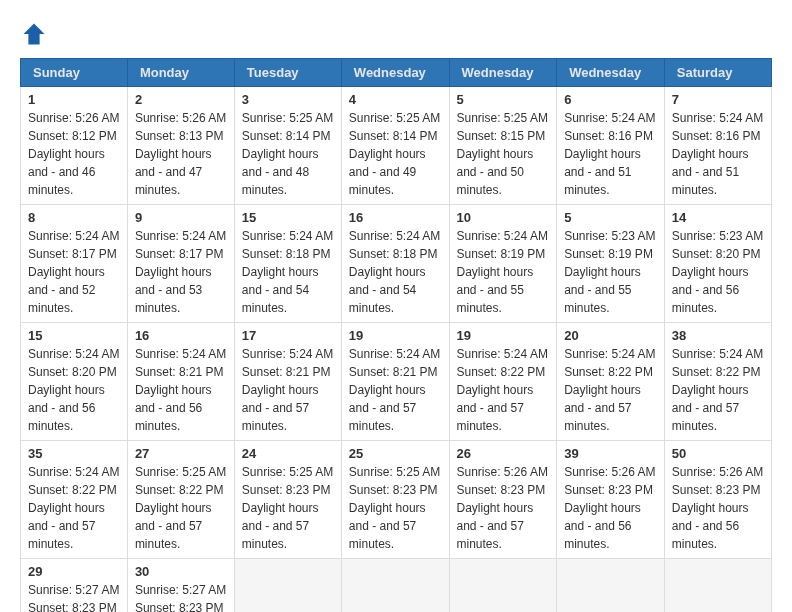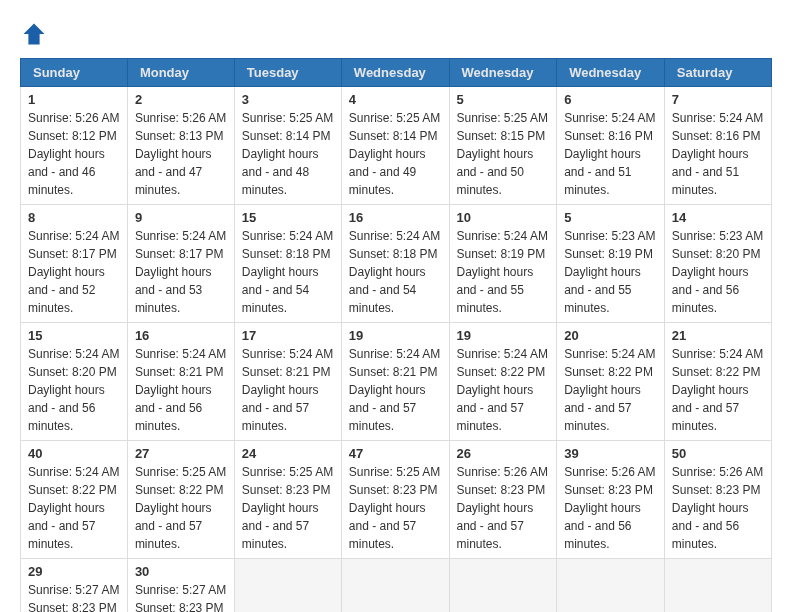--- a/index.html
+++ b/index.html
@@ -200,39 +200,39 @@
         </td>
         <td>
           <span class="day-number">19</span>
           <div class="day-info">Sunrise: 5:24 AM<br>Sunset: 8:22 PM<br>Daylight hours<br>and - and 57 minutes.</div>
         </td>
         <td>
           <span class="day-number">20</span>
           <div class="day-info">Sunrise: 5:24 AM<br>Sunset: 8:22 PM<br>Daylight hours<br>and - and 57 minutes.</div>
         </td>
         <td>
-          <span class="day-number">21</span>
-          <div class="day-info">Sunrise: 5:24 AM<br>Sunset: 8:22 PM<br>Daylight hours<br>and - and 57 minutes.</div>
-        </td>
-      </tr>
-      <tr>
-        <td>
-          <span class="day-number">40</span>
+          <span class="day-number">38</span>
+          <div class="day-info">Sunrise: 5:24 AM<br>Sunset: 8:22 PM<br>Daylight hours<br>and - and 57 minutes.</div>
+        </td>
+      </tr>
+      <tr>
+        <td>
+          <span class="day-number">35</span>
           <div class="day-info">Sunrise: 5:24 AM<br>Sunset: 8:22 PM<br>Daylight hours<br>and - and 57 minutes.</div>
         </td>
         <td>
           <span class="day-number">27</span>
           <div class="day-info">Sunrise: 5:25 AM<br>Sunset: 8:22 PM<br>Daylight hours<br>and - and 57 minutes.</div>
         </td>
         <td>
           <span class="day-number">24</span>
           <div class="day-info">Sunrise: 5:25 AM<br>Sunset: 8:23 PM<br>Daylight hours<br>and - and 57 minutes.</div>
         </td>
         <td>
-          <span class="day-number">47</span>
+          <span class="day-number">25</span>
           <div class="day-info">Sunrise: 5:25 AM<br>Sunset: 8:23 PM<br>Daylight hours<br>and - and 57 minutes.</div>
         </td>
         <td>
           <span class="day-number">26</span>
           <div class="day-info">Sunrise: 5:26 AM<br>Sunset: 8:23 PM<br>Daylight hours<br>and - and 57 minutes.</div>
         </td>
         <td>
           <span class="day-number">39</span>
           <div class="day-info">Sunrise: 5:26 AM<br>Sunset: 8:23 PM<br>Daylight hours<br>and - and 56 minutes.</div>
         </td>

